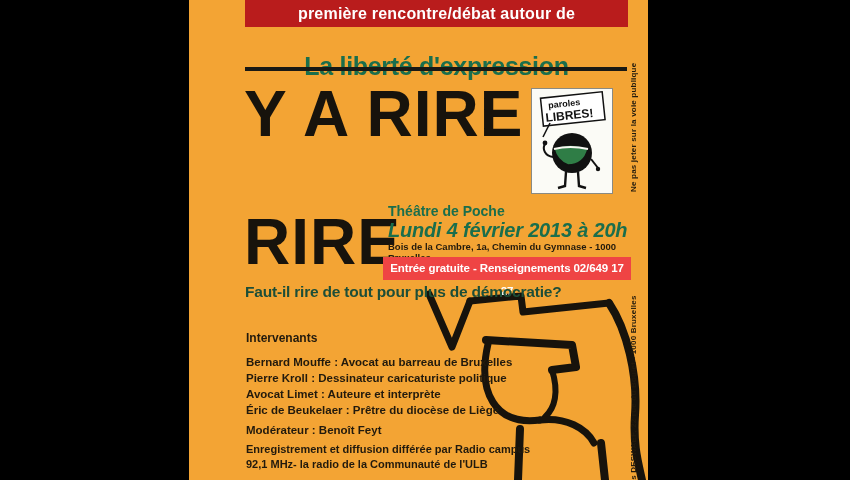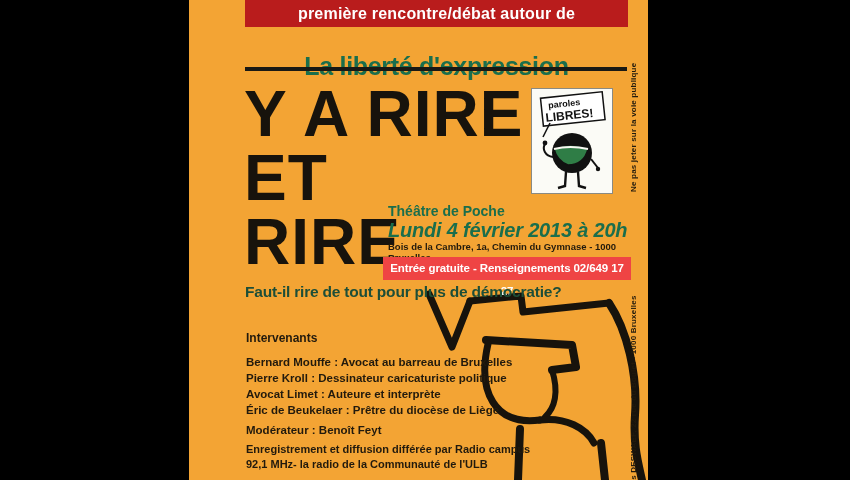--- a/index.html
+++ b/index.html
@@ -71,21 +71,20 @@
     </g>
   </svg>
 
   <div class="abs topbar">première rencontre/débat autour de</div>
 
   <div class="abs maintitle">La liberté d'expression</div>
 
   <div class="abs rule"></div>
 
   <div class="abs headline hl1">Y A RIRE</div>
-  <div class="abs headline hl2">ET</div>
   <div class="abs headline hl3">RIRE</div>
 
   <div class="abs logo-box">
     <svg width="80" height="104" viewBox="0 0 80 104">
       <g transform="rotate(-6 40 22)">
         <rect x="10" y="6" width="62" height="28" fill="#fff" stroke="#111" stroke-width="1.5"></rect>
         <text x="17" y="17" font-family="Liberation Sans, sans-serif" font-size="9" font-weight="bold" fill="#111">paroles</text>
         <text x="13" y="30" font-family="Liberation Sans, sans-serif" font-size="12" font-weight="bold" fill="#111">LIBRES!</text>
       </g>
       <path d="M 18 34 L 11 48" stroke="#111" stroke-width="1.5" fill="none"></path>

